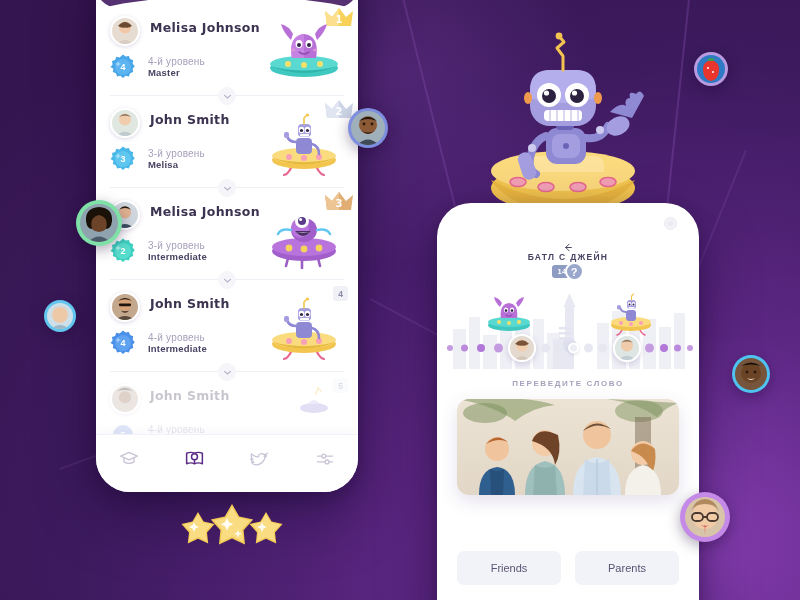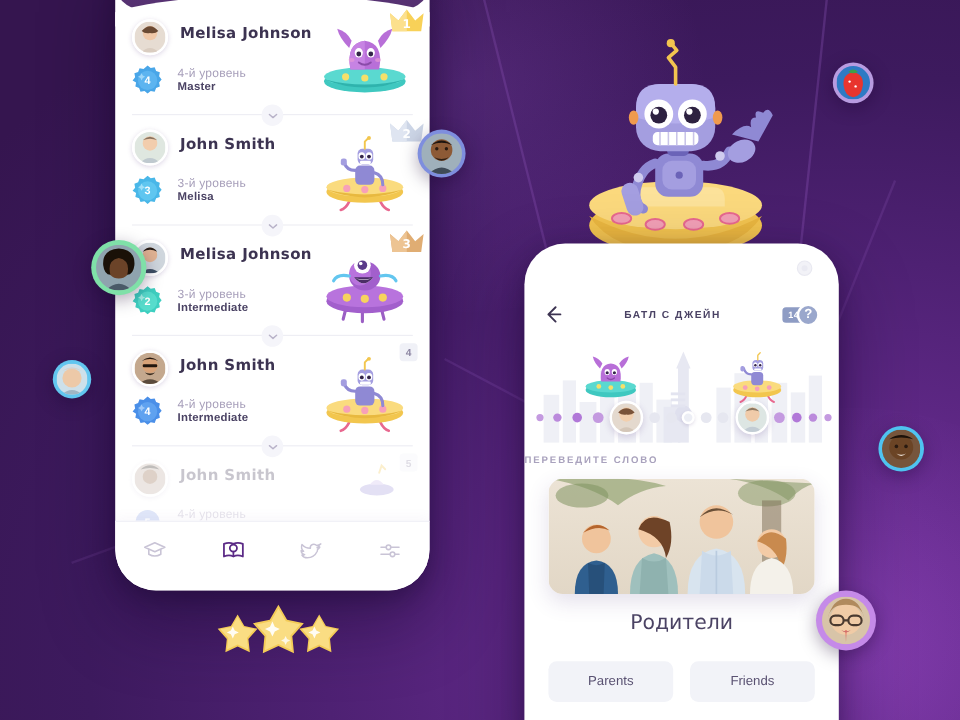--- a/index.html
+++ b/index.html
@@ -131,21 +131,21 @@
     left: 437px; top: 203px; width: 262px; height: 430px;
     border-radius: 34px 34px 0 0;
   }
   .cam {
     position:absolute; right: 22px; top: 14px; width: 13px; height: 13px;
     border-radius: 50%; background: #f2f2f7; border: 1px solid #e9e9f1;
   }
   .cam::after{content:"";position:absolute;inset:3px;border-radius:50%;background:#eaeaf2;}
   .rp-header {
     position: absolute; left: 0; top: 40px; width: 100%; height: 38px;
-    display: flex; align-items: center; padding: 0 16px;
+    display: flex; align-items: center; padding: 0 16px; flex-direction: column;
   }
   .back-arrow { width: 16px; height: 16px; cursor:pointer; }
   .rp-title {
     flex: 1; text-align: center;
     font-size: 8.5px; font-weight: 700; color: #4a4264;
     letter-spacing: 1.3px;
   }
   .hdr-right { display: flex; align-items: center; }
   .count-chip {
     background: #8e9cc4; color: #fff; font-size: 7.5px; font-weight: 700;
@@ -169,21 +169,21 @@
   }
   .pdot { position: absolute; border-radius: 50%; top: 50%; transform: translateY(-50%); }
   .pav {
     position: absolute; top: 50%; transform: translateY(-50%);
     width: 28px; height: 28px; border-radius: 50%; overflow: hidden;
     border: 2.5px solid #fff; box-shadow: 0 2px 6px rgba(90,60,130,.22);
   }
 
   .prompt {
     position: absolute; left: 0; right: 0; top: 176px;
-    text-align: left; font-size: 8px; font-weight: 700;
+    text-align: center; font-size: 8px; font-weight: 700;
     color: #a9a2bd; letter-spacing: 1.6px;
   }
   .photo-card {
     position: absolute; left: 20px; right: 20px; top: 196px; height: 96px;
     border-radius: 12px; overflow: hidden;
     box-shadow: 0 6px 18px rgba(90,60,130,.16);
   }
   .word {
     position: absolute; left: 0; right: 0; top: 306px;
     text-align: center; font-size: 17px; font-weight: 400;
@@ -687,25 +687,24 @@
           <path d="M116 96 q0-34 24-38 q24 4 24 38z" fill="#d8e4ef"></path>
           <path d="M128 60 q12 8 24 0 l2 36 h-28z" fill="#cbdaea"></path>
           <path d="M140 60 v36" stroke="#b9cbdf" stroke-width="1.4"></path>
 
           <circle cx="186" cy="54" r="12" fill="#f3cba6"></circle>
           <path d="M174 52 q10-14 24-2 q2 16-4 26 q-2-18-20-24z" fill="#c98a4e"></path>
           <path d="M168 96 q0-26 18-30 q18 4 18 30z" fill="#f4f1ea"></path>
         </svg>
       </div>
 
-      <div class="word">Родители</div>
 
       <div class="answers">
+        <div class="answer-btn">Friends</div>
         <div class="answer-btn">Parents</div>
-        <div class="answer-btn">Friends</div>
       </div>
     </div>
   </div>
 
   <div class="bubble" style="left:694px;top:52px;width:34px;height:34px;background:#b89be0;padding:3px;">
     <div class="inner">
         <svg class="portrait" viewBox="0 0 28 28">
           <rect width="28" height="28" fill="#2e7ac4"></rect>
           <path d="M14 5 q9 2 8 11 q-1 9-8 10 q-7-1-8-10 q-1-9 8-11z" fill="#e8352e"></path>
           <path d="M10 5 q4-4 8 0 q-4 2-8 0z" fill="#3da04a"></path>

